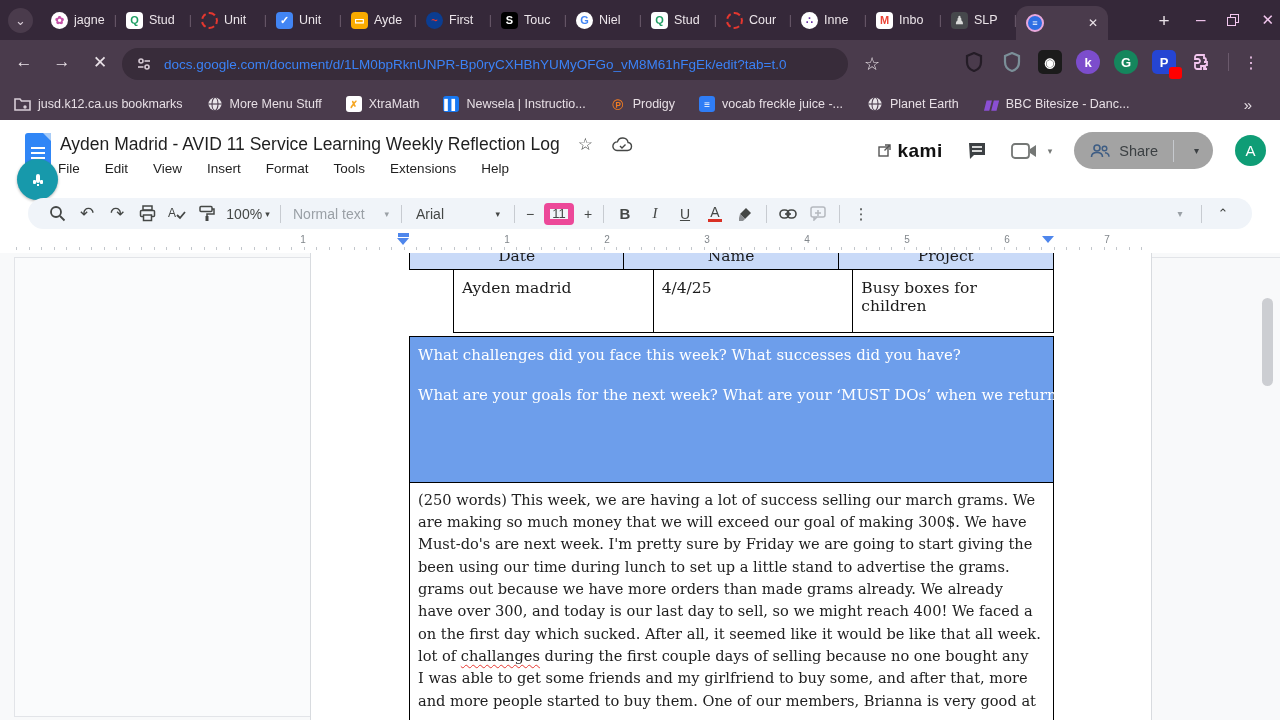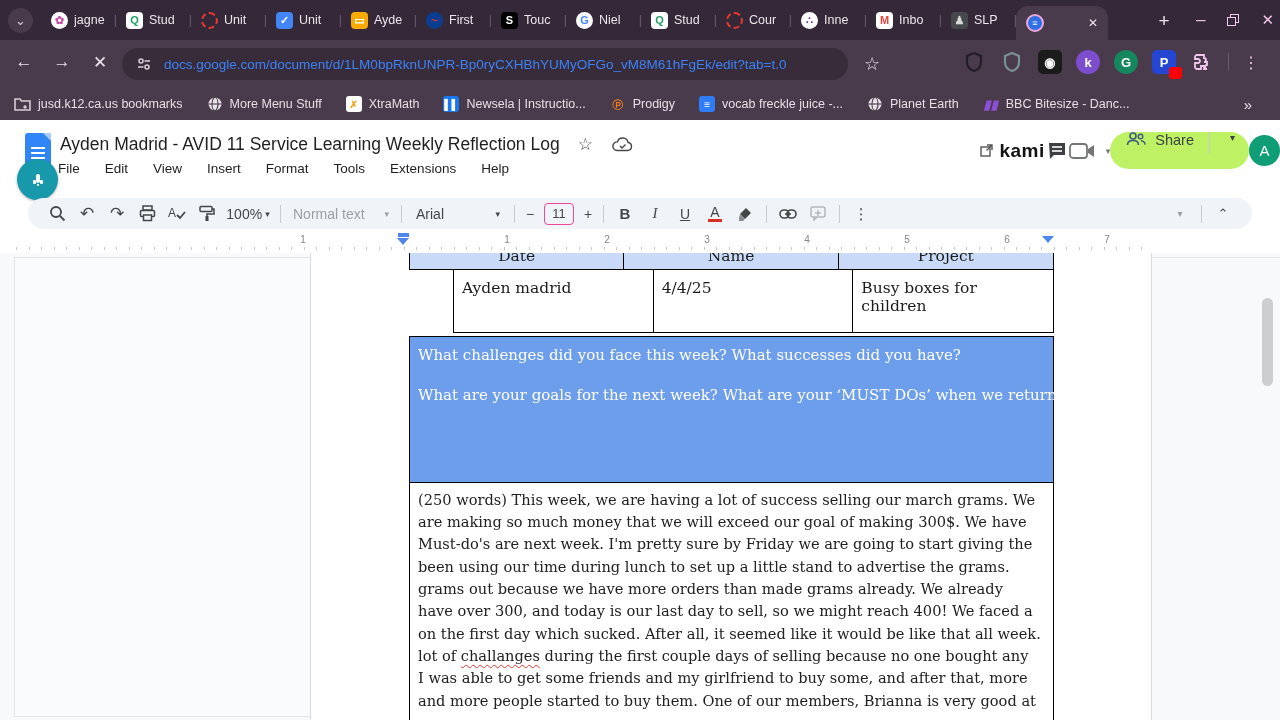--- a/index.html
+++ b/index.html
@@ -50,33 +50,33 @@
   
   .dhead { position:absolute; left:0; top:120px; width:1280px; height:78px; background:#fff; }
   .docsicon { position:absolute; left:25px; top:13px; width:26px; height:34px; background:#3086f6; border-radius:3px; }
   .docsicon .fold { position:absolute; right:0; top:0; border-style:solid; border-width:0 8px 8px 0; border-color:transparent #a8ccf7 transparent transparent; }
   .docsicon .ln { position:absolute; left:6px; width:14px; height:2px; background:#fff; }
   .kamicircle { position:absolute; left:17px; top:39px; width:41px; height:41px; border-radius:50%; background:#1799ab; display:flex; align-items:center; justify-content:center; color:#fff; font-size:16px; box-shadow:0 1px 3px rgba(0,0,0,.3); }
   .titlerow { position:absolute; left:60px; top:14px; display:flex; align-items:center; gap:18px; }
   .dtitle { font-size:17.5px; color:#1f1f1f; white-space:nowrap; }
   .tstar { color:#454746; font-size:17px; }
   .menurow { position:absolute; left:58px; top:41px; display:flex; gap:25px; font-size:13.5px; color:#1f1f1f; }
-  .hright { position:absolute; right:0; top:12px; display:flex; align-items:center; }
+  .hright { position:absolute; right:14px; top:12px; display:flex; align-items:center; gap:22px; }
   .kamilogo { display:flex; align-items:center; gap:6px; font-weight:bold; font-size:19px; color:#111; letter-spacing:.5px; }
-  .sharebtn { height:37px; background:#bef264; border-radius:19px; display:flex; padding:0 6px 0 16px; color:#3c4043; font-size:14.5px; gap:9px; }
+  .sharebtn { height:37px; background:#a3a3a3; border-radius:19px; display:flex; align-items:center; padding:0 6px 0 16px; color:#3c4043; font-size:14.5px; gap:9px; }
   .sharediv { width:1px; height:22px; background:#c6c9ce; margin-left:6px; }
   .avatar { width:31px; height:31px; border-radius:50%; background:#0f9d76; color:#fff; font-size:15px; display:flex; align-items:center; justify-content:center; }
 
   
   .tbar { position:absolute; left:28px; top:198px; width:1224px; height:31px; background:#f0f4f9; border-radius:16px; display:flex; align-items:center; padding:0 14px; color:#444746; font-size:14px; }
   .ti { display:flex; align-items:center; justify-content:center; min-width:30px; height:26px; }
   .tdiv { width:1px; height:18px; background:#c7cbd1; margin:0 6px; }
   .tcaret { font-size:9px; color:#444746; margin-left:3px; }
   .graytxt { color:#9aa0a6; }
-  .fsizebox { width:30px; height:22px; border:1px solid #ec4899; border-radius:4px; display:flex; align-items:center; justify-content:center; font-size:13px; margin:4px 5px; }
+  .fsizebox { width:30px; height:22px; border:6px solid #ec4899; border-radius:4px; display:flex; align-items:center; justify-content:center; font-size:13px; margin:4px 5px; }
   .tbold { font-weight:bold; font-size:15px; }
   .tital { font-style:italic; font-family:"Liberation Serif",serif; font-size:15px; }
   .tund { text-decoration:underline; font-size:14px; }
   .tcolor { font-size:14px; border-bottom:3px solid #d93025; line-height:14px; padding:0 2px; }
   .tspacer { flex:1; }
 
   
   .ruler { position:absolute; left:0; top:232px; width:1280px; height:21px; background:#fff; }
   .rtick { position:absolute; bottom:3px; width:1px; background:#c3c7cc; }
   .rnum { position:absolute; top:2px; font-size:10px; color:#80868b; transform:translateX(-50%); }

